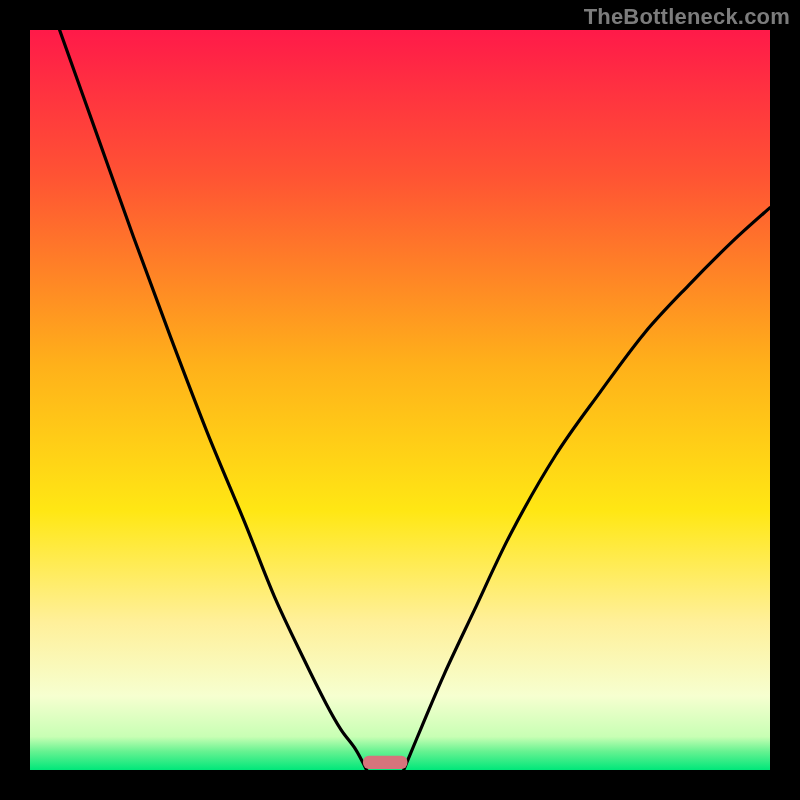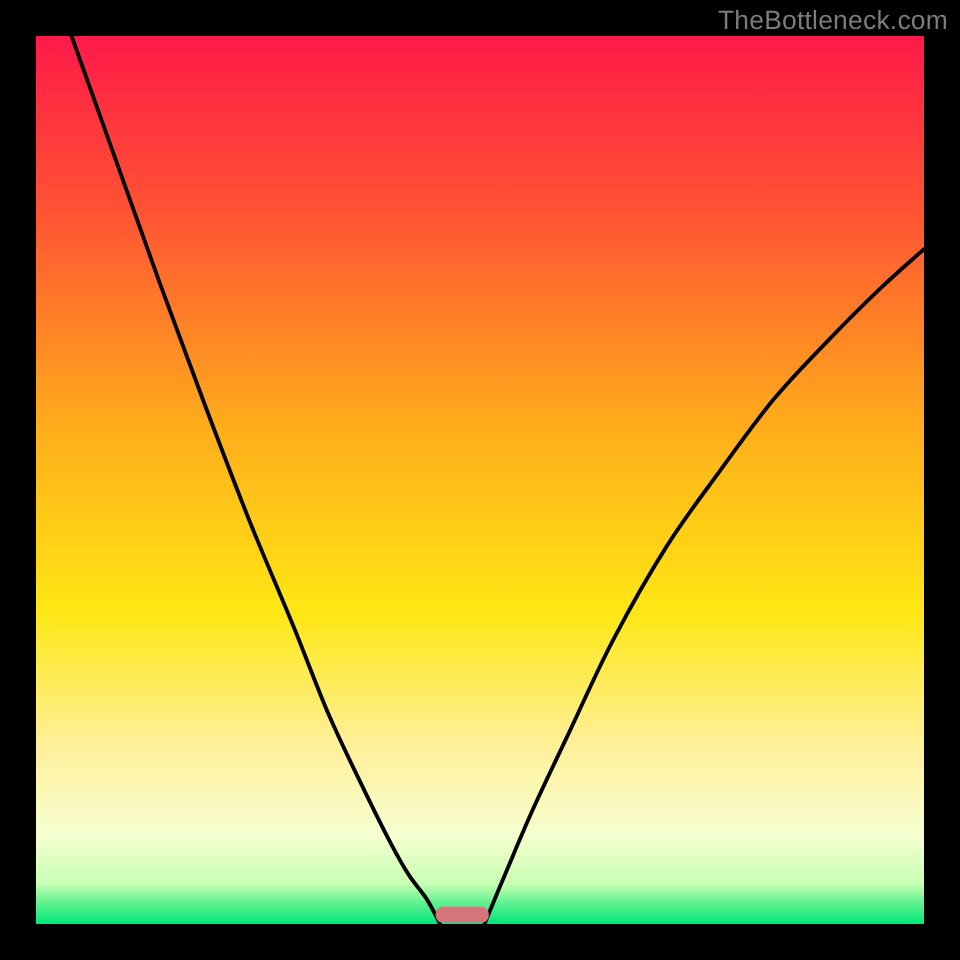--- a/index.html
+++ b/index.html
@@ -26,21 +26,21 @@
     width: 740px;
     height: 740px;
     overflow: hidden;
   }
   .attribution {
     position: absolute;
     top: 4px;
     right: 10px;
     color: #7c7c7c;
     font-size: 22px;
-    font-weight: 400;
+    font-weight: 700;
     letter-spacing: 0.2px;
   }
 </style>
 </head>
 <body>
 
 <div class="frame">
   <div class="attribution">TheBottleneck.com</div>
 
   <div class="plot">

